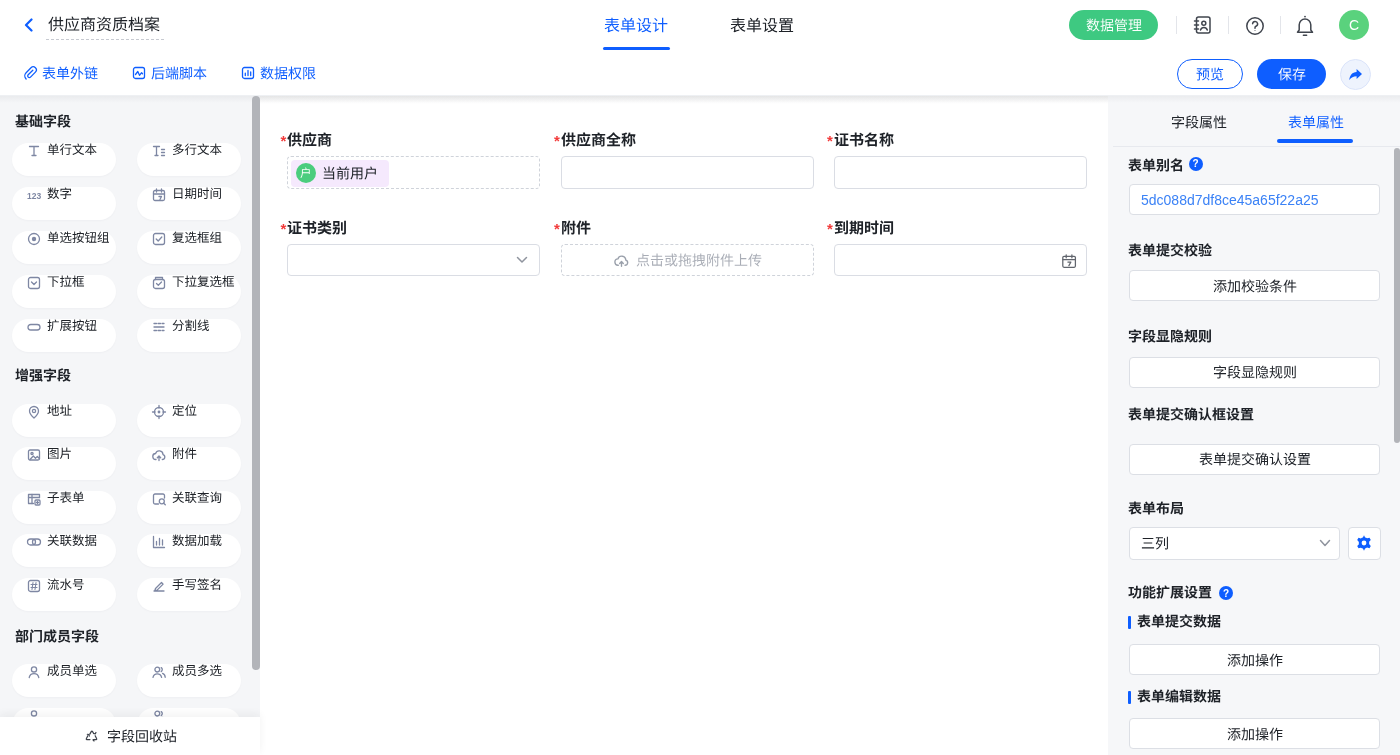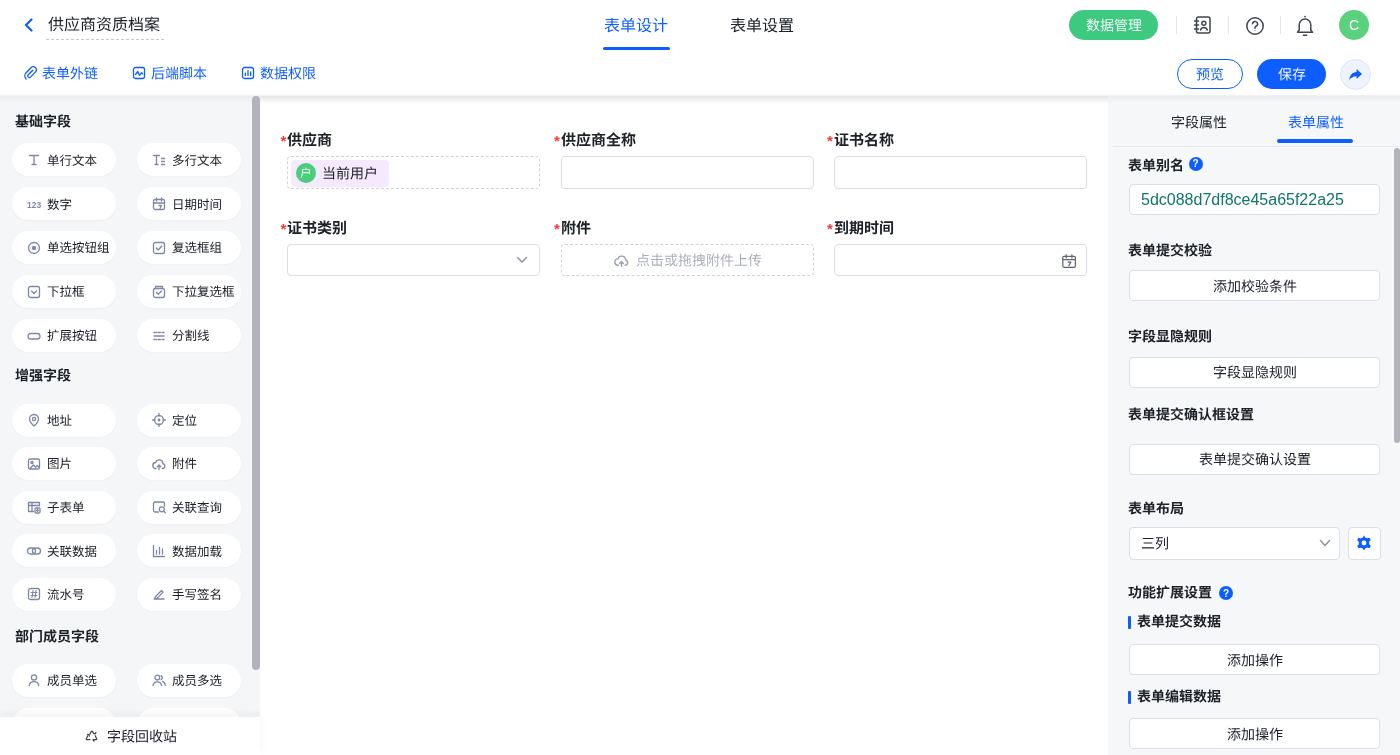--- a/index.html
+++ b/index.html
@@ -1,17 +1,17 @@
 <!DOCTYPE html>
 <html><head><meta charset="utf-8"><style>html,body{margin:0;padding:0}
 body{width:1400px;height:755px;overflow:hidden;background:#fff;font-family:"Liberation Sans",sans-serif;position:relative}
 .abs{position:absolute}
 svg.t{display:block}
 .flex{display:flex;align-items:center}
-.pill{position:absolute;width:104px;height:33px;background:#fff;border-radius:16.5px;display:flex;align-items:center;box-shadow:0 1px 2px rgba(25,35,61,0.03)}
+.pill{position:absolute;width:104px;height:33px;background:#fff;border-radius:16.5px;display:flex;align-items:flex-start;box-shadow:0 1px 2px rgba(25,35,61,0.03)}
 .pill svg:first-child{margin-left:14px}
 .pill svg.t{margin-left:5px}
 .inp{position:absolute;background:#fff;border:1px solid #dadde4;border-radius:4px;box-sizing:border-box}
 .pbtn{position:absolute;left:1129px;width:251px;height:31px;background:#fff;border:1px solid #dcdfe5;border-radius:4px;box-sizing:border-box;display:flex;align-items:center;justify-content:center}
 </style></head><body>
 <svg width="0" height="0" style="position:absolute">
     <defs>
       <path id="r4f9b" d="M484 -178C442 -100 372 -22 303 30C321 41 349 65 363 77C431 20 507 -69 556 -155ZM712 -141C778 -74 852 19 886 80L949 40C914 -20 839 -109 771 -175ZM269 -838C212 -686 119 -535 21 -439C34 -421 56 -382 63 -364C97 -399 130 -440 162 -484V78H236V-600C276 -669 311 -742 340 -816ZM732 -830V-626H537V-829H464V-626H335V-554H464V-307H310V-234H960V-307H806V-554H949V-626H806V-830ZM537 -554H732V-307H537Z"></path>
       <path id="r5e94" d="M264 -490C305 -382 353 -239 372 -146L443 -175C421 -268 373 -407 329 -517ZM481 -546C513 -437 550 -295 564 -202L636 -224C621 -317 584 -456 549 -565ZM468 -828C487 -793 507 -747 521 -711H121V-438C121 -296 114 -97 36 45C54 52 88 74 102 87C184 -62 197 -286 197 -438V-640H942V-711H606C593 -747 565 -804 541 -848ZM209 -39V33H955V-39H684C776 -194 850 -376 898 -542L819 -571C781 -398 704 -194 607 -39Z"></path>
       <path id="r5546" d="M274 -643C296 -607 322 -556 336 -526L405 -554C392 -583 363 -631 341 -666ZM560 -404C626 -357 713 -291 756 -250L801 -302C756 -341 668 -405 603 -449ZM395 -442C350 -393 280 -341 220 -305C231 -290 249 -258 255 -245C319 -288 398 -356 451 -416ZM659 -660C642 -620 612 -564 584 -523H118V78H190V-459H816V-4C816 12 810 16 793 16C777 18 719 18 657 16C667 33 676 57 680 74C766 74 816 74 846 64C876 54 885 36 885 -3V-523H662C687 -558 715 -601 739 -642ZM314 -277V-1H378V-49H682V-277ZM378 -221H619V-104H378ZM441 -825C454 -797 468 -762 480 -732H61V-667H940V-732H562C550 -765 531 -809 513 -844Z"></path>
@@ -722,21 +722,21 @@
 <div class="abs" style="left:1128px;top:157.7px">
     <svg class="t" width="56.0" height="14" viewBox="0 -880 4000 1000" fill="#1e2228">
       <use href="#b8868" x="0"></use>
       <use href="#b5355" x="1000"></use>
       <use href="#b522b" x="2000"></use>
       <use href="#b540d" x="3000"></use>
     </svg>
   </div>
 <div class="abs flex" style="left:1188.5px;top:156.5px;width:14px;height:14px;background:#0e5eff;border-radius:50%;justify-content:center;color:#fff;font-size:10px;font-weight:bold;font-family:'Liberation Sans'">?</div>
 <div class="inp flex" style="left:1129px;top:184px;width:251px;height:31px;border-color:#dcdfe5">
-    <div style="margin-left:11px;font-size:16px;color:#0f766e">5dc088d7df8ce45a65f22a25</div>
+    <div style="margin-left:11px;font-size:14px;color:#3b82f6">5dc088d7df8ce45a65f22a25</div>
   </div>
 <div class="abs" style="left:1128px;top:242.7px">
     <svg class="t" width="84.0" height="14" viewBox="0 -880 6000 1000" fill="#1e2228">
       <use href="#b8868" x="0"></use>
       <use href="#b5355" x="1000"></use>
       <use href="#b63d0" x="2000"></use>
       <use href="#b4ea4" x="3000"></use>
       <use href="#b6821" x="4000"></use>
       <use href="#b9a8c" x="5000"></use>
     </svg>

